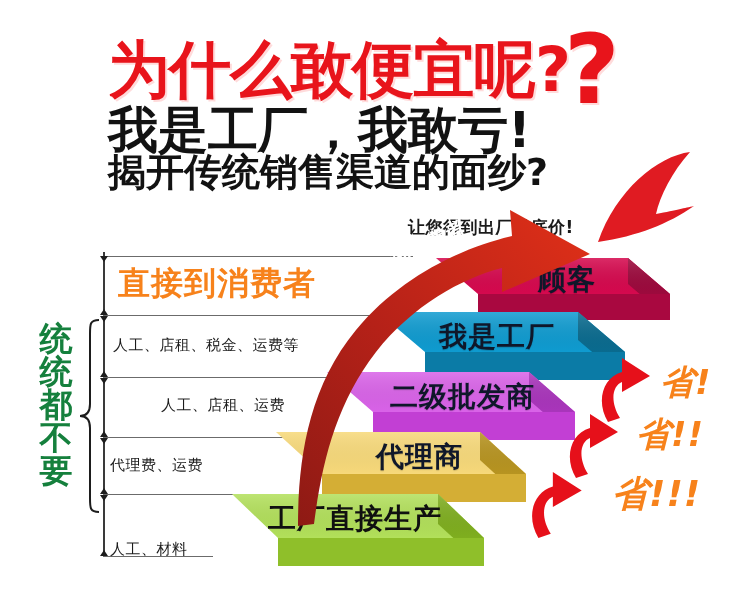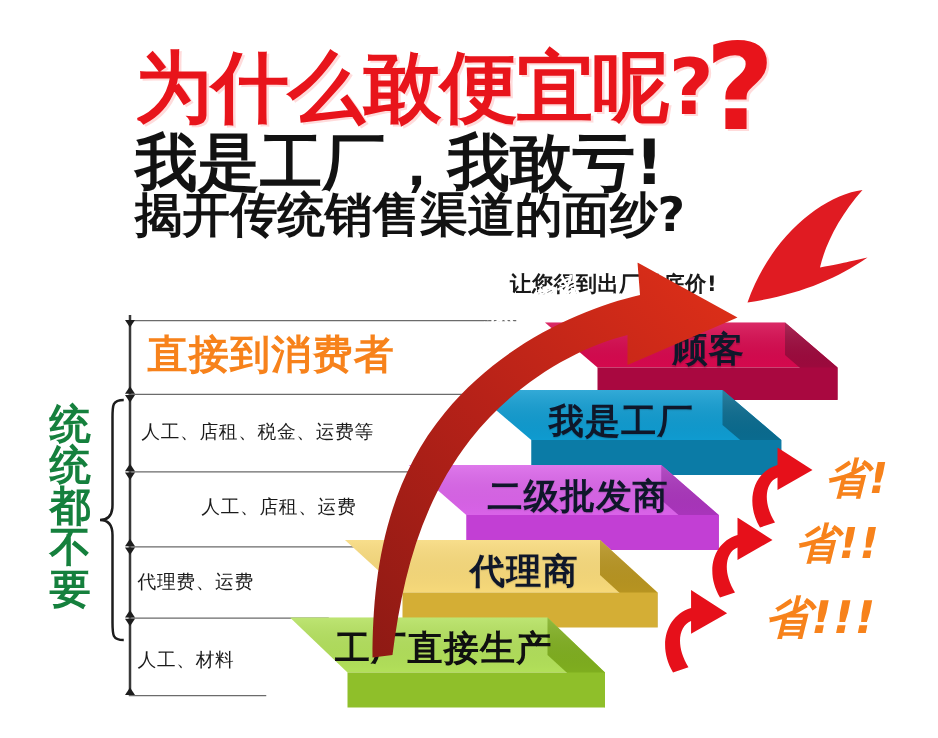--- a/index.html
+++ b/index.html
@@ -145,21 +145,21 @@
 
   <div class="brace">
     <svg width="22" height="196" viewBox="0 0 22 196">
       <path d="M21,2 C12,2 12,6 12,16 L12,86 C12,95 8,98 2,98 C8,98 12,101 12,110 L12,180 C12,190 12,194 21,194" fill="none" stroke="#1d1d1d" stroke-width="2"></path>
     </svg>
   </div>
 
   <div class="cost" style="left:113px;top:336px;font-family:Liberation Serif, serif;">人工、店租、税金、运费等</div>
   <div class="cost" style="left:113px;top:396px;margin-left:48px;">人工、店租、运费</div>
   <div class="cost" style="left:110px;top:456px;text-align:center;">代理费、运费</div>
-  <div class="cost" style="left:110px;top:519px;">人工、材料</div>
+  <div class="cost" style="left:110px;top:540px;">人工、材料</div>
 
   <div class="step" style="left:388px;top:250px;">
     <svg width="290" height="90" viewBox="0 0 290 90">
       <polygon points="48,8 240,8 282,44 90,44" fill="#d5094e"></polygon>
       <polygon points="240,8 282,44 282,70 240,34" fill="#9c0a3d"></polygon>
       <polygon points="90,44 282,44 282,70 90,70" fill="#a90840"></polygon>
       <polygon points="48,8 240,8 282,44 90,44" fill="url(#gTop5)" opacity="0.25"></polygon>
       <defs>
           <linearGradient id="gTop5" x1="0" y1="0" x2="0" y2="1">
         <stop offset="0%" stop-color="#ffffff" stop-opacity=".55"></stop>

